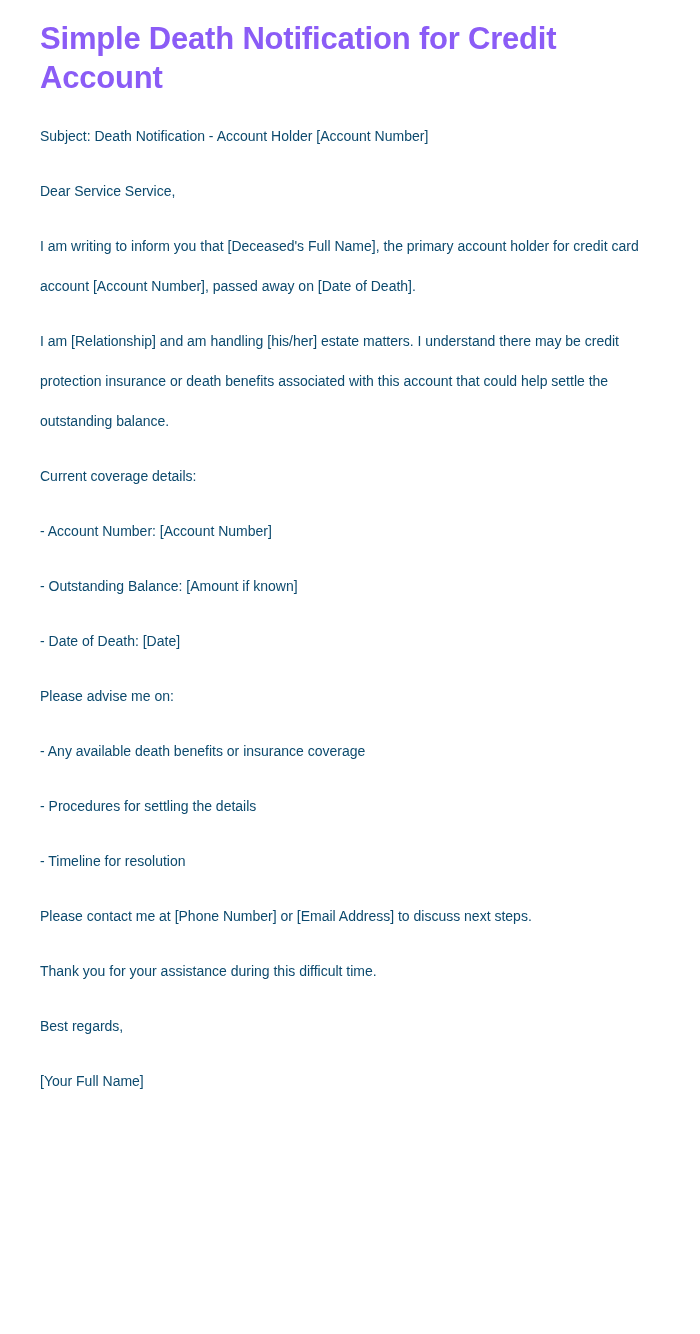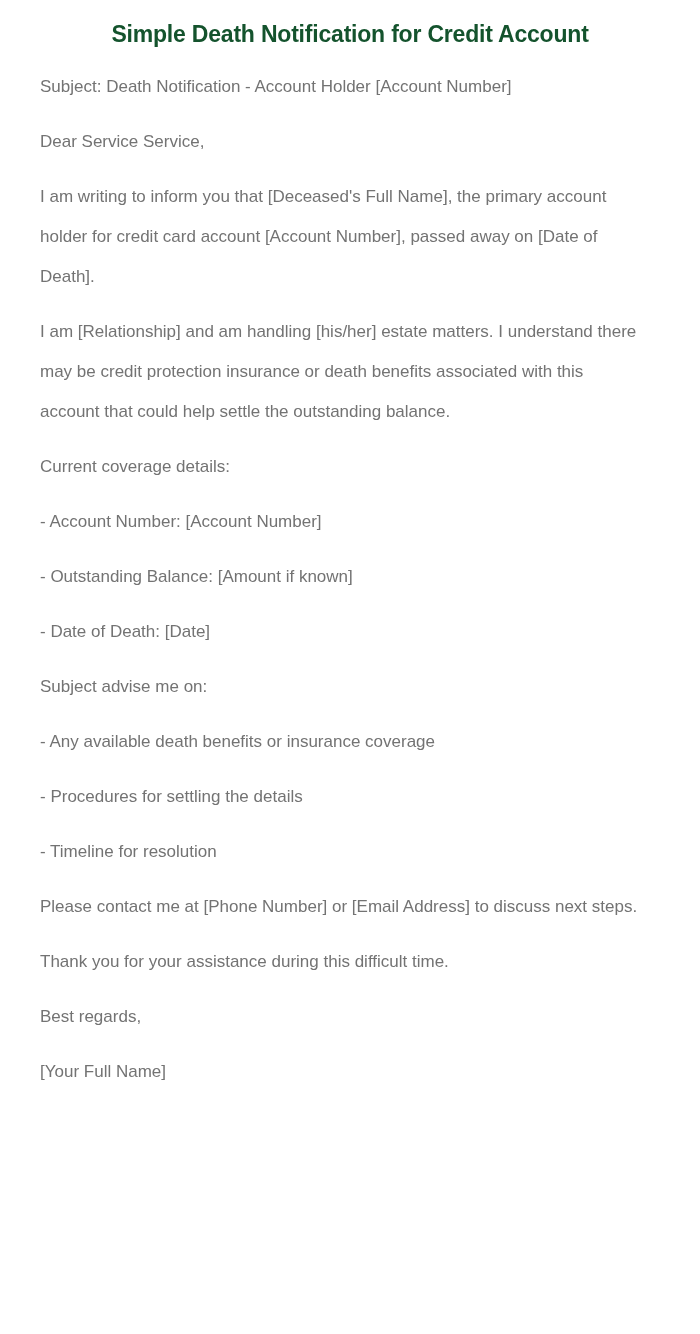--- a/index.html
+++ b/index.html
@@ -14,35 +14,34 @@
     color: #1a1a1a;
     -webkit-font-smoothing: antialiased;
   }
   .page {
     width: 700px;
     box-sizing: border-box;
     padding: 20px 40px 40px 40px;
     background: #ffffff;
   }
   .doc-title {
-    font-size: 23px;
+    font-size: 31px;
     font-weight: bold;
     line-height: 1.25;
     letter-spacing: -0.2px;
-    color: #14532d;
+    color: #8b5cf6;
     margin: 0 0 18px 0;
-    text-align: center;
   }
   .doc-body {
     display: block;
   }
   .para {
-    font-size: 17px;
+    font-size: 14px;
     line-height: 40px;
-    color: #737373;
+    color: #0c4a6e;
     margin: 0 0 15px 0;
     max-width: 605px;
     word-wrap: break-word;
   }
   .para:last-child {
     margin-bottom: 0;
   }
 </style>
 </head>
 <body>
@@ -53,21 +52,21 @@
 
   <div class="doc-body">
     <p class="para">Subject: Death Notification - Account Holder [Account Number]</p>
     <p class="para">Dear Service Service,</p>
     <p class="para">I am writing to inform you that [Deceased's Full Name], the primary account holder for credit card account [Account Number], passed away on [Date of Death].</p>
     <p class="para">I am [Relationship] and am handling [his/her] estate matters. I understand there may be credit protection insurance or death benefits associated with this account that could help settle the outstanding balance.</p>
     <p class="para">Current coverage details:</p>
     <p class="para">- Account Number: [Account Number]</p>
     <p class="para">- Outstanding Balance: [Amount if known]</p>
     <p class="para">- Date of Death: [Date]</p>
-    <p class="para">Subject advise me on:</p>
+    <p class="para">Please advise me on:</p>
     <p class="para">- Any available death benefits or insurance coverage</p>
     <p class="para">- Procedures for settling the details</p>
     <p class="para">- Timeline for resolution</p>
     <p class="para">Please contact me at [Phone Number] or [Email Address] to discuss next steps.</p>
     <p class="para">Thank you for your assistance during this difficult time.</p>
     <p class="para">Best regards,</p>
     <p class="para">[Your Full Name]</p>
   </div>
 
 </div>

